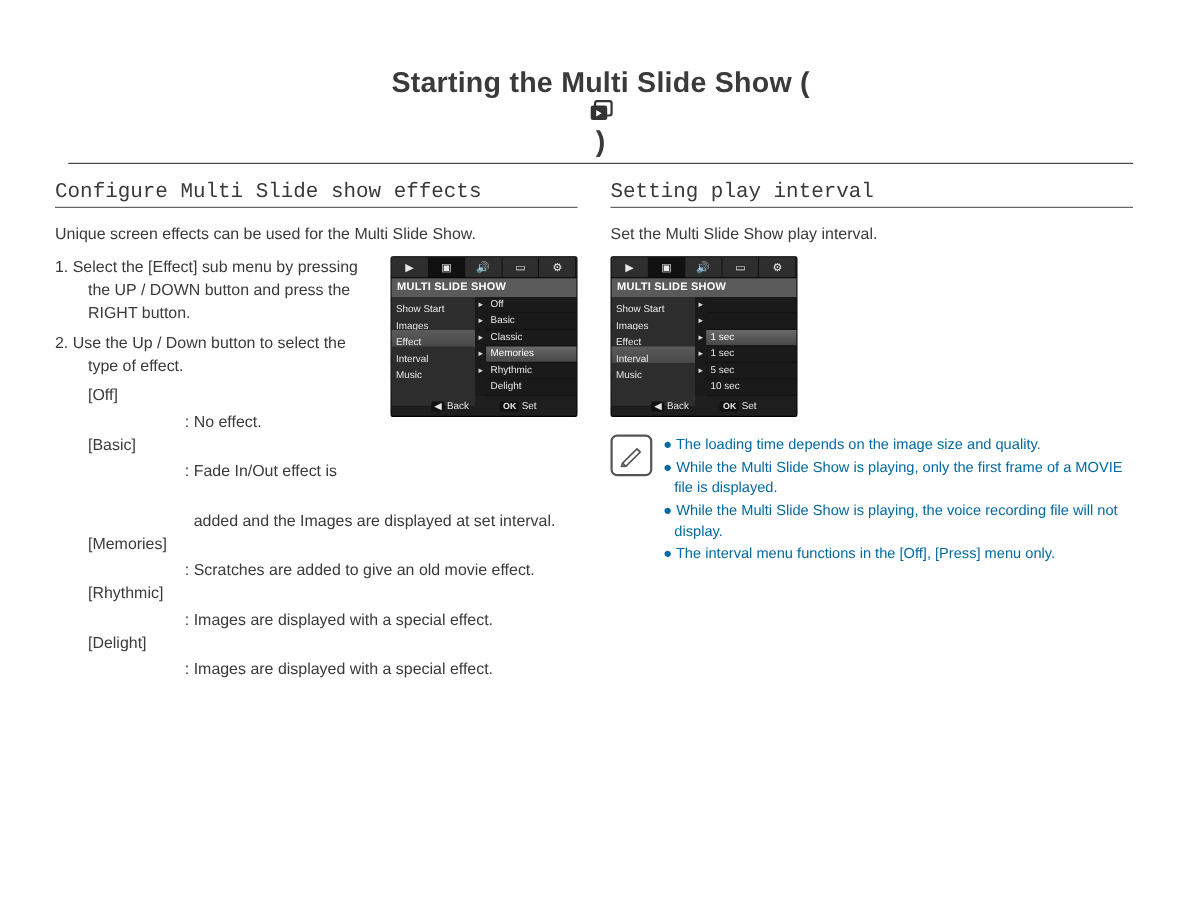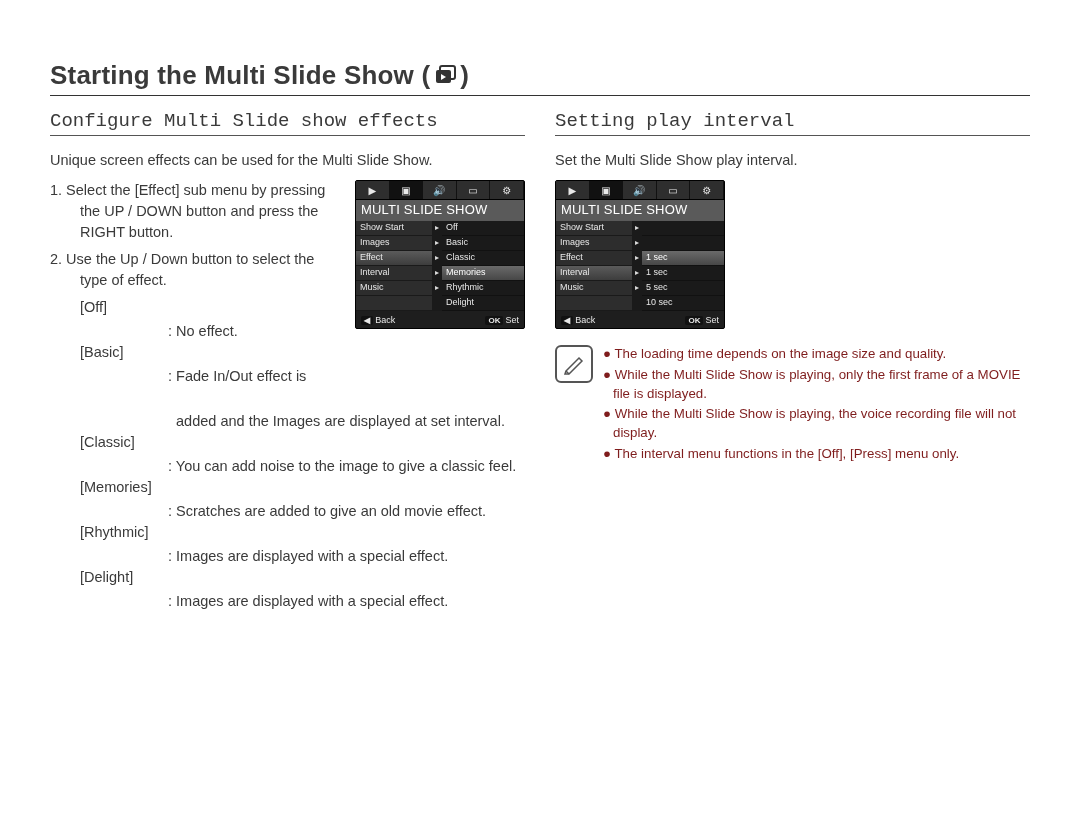--- a/index.html
+++ b/index.html
@@ -12,24 +12,25 @@
   }
   .page {
     padding: 60px 50px 20px 50px;
     box-sizing: border-box;
   }
   .page-title {
     font-size: 26px;
     font-weight: bold;
     border-bottom: 1.5px solid #333;
     padding-bottom: 4px;
-    margin: 0 0 14px 0;
+    margin: 0 0 14px 12px;
     letter-spacing: 0.2px;
     display: flex;
     align-items: center;
+    flex-direction: column;
   }
   .page-title .title-icon {
     display: inline-flex;
     align-items: center;
     margin-left: 4px;
   }
   .columns {
     display: flex;
     gap: 30px;
   }
@@ -106,35 +107,35 @@
     background: #2e2e2e;
     border-right: 1px solid #111;
     font-size: 10px;
   }
   .lcd-tab.active {
     background: #111;
   }
   .lcd-header {
     background: #5a5a5a;
     color: #fff;
-    font-size: 13px;
-    font-weight: normal;
+    font-size: 10px;
+    font-weight: bold;
     padding: 3px 5px;
     letter-spacing: 0.2px;
   }
   .lcd-row {
     display: flex;
     height: 15px;
     align-items: stretch;
   }
   .lcd-left {
     width: 68px;
     background: #2d2d2d;
     border-bottom: 1px solid #1a1a1a;
-    padding: 2px 4px;
+    padding: 12px 4px;
     font-size: 9px;
     display: flex;
     align-items: center;
   }
   .lcd-left.sel {
     background: linear-gradient(#5b5b5b,#3d3d3d);
   }
   .lcd-arrow {
     width: 10px;
     display: flex;
@@ -152,21 +153,21 @@
     align-items: center;
     background: #1a1a1a;
     border-bottom: 1px solid #111;
   }
   .lcd-right.sel {
     background: linear-gradient(#6a6a6a,#474747);
     color: #fff;
   }
   .lcd-footer {
     display: flex;
-    justify-content: space-between;
+    justify-content: center;
     align-items: center;
     padding: 3px 5px 1px 5px;
     font-size: 9px;
     margin-top: 2px;
     gap: 28px;
   }
   .lcd-footer .kbk {
     background: #111;
     border-radius: 2px;
     padding: 0 3px;
@@ -186,21 +187,21 @@
     height: 34px;
     border: 2px solid #555;
     border-radius: 6px;
     display: flex;
     align-items: center;
     justify-content: center;
   }
   .note-list {
     font-size: 13.3px;
     line-height: 1.4;
-    color: #7f1d1d;
+    color: #0369a1;
   }
   .note-list .ni {
     margin: 0 0 2px 0;
     padding-left: 10px;
     text-indent: -10px;
   }
 
   .page-number {
     font-size: 12px;
     font-weight: bold;
@@ -293,24 +294,20 @@
           </div>
         </div>
       </div>
 
       <div class="opt-table" style="margin-top:0">
         <div class="opt-row">
           <span class="opt-label"></span>
           <span class="opt-desc">&nbsp;&nbsp;added and the Images are displayed at set interval.</span>
         </div>
         <div class="opt-row">
-          <span class="opt-label">[Classic]</span>
-          <span class="opt-desc">: You can add noise to the image to give a classic feel.</span>
-        </div>
-        <div class="opt-row">
           <span class="opt-label">[Memories]</span>
           <span class="opt-desc">: Scratches are added to give an old movie effect.</span>
         </div>
         <div class="opt-row">
           <span class="opt-label">[Rhythmic]</span>
           <span class="opt-desc">: Images are displayed with a special effect.</span>
         </div>
         <div class="opt-row">
           <span class="opt-label">[Delight]</span>
           <span class="opt-desc">: Images are displayed with a special effect.</span>

